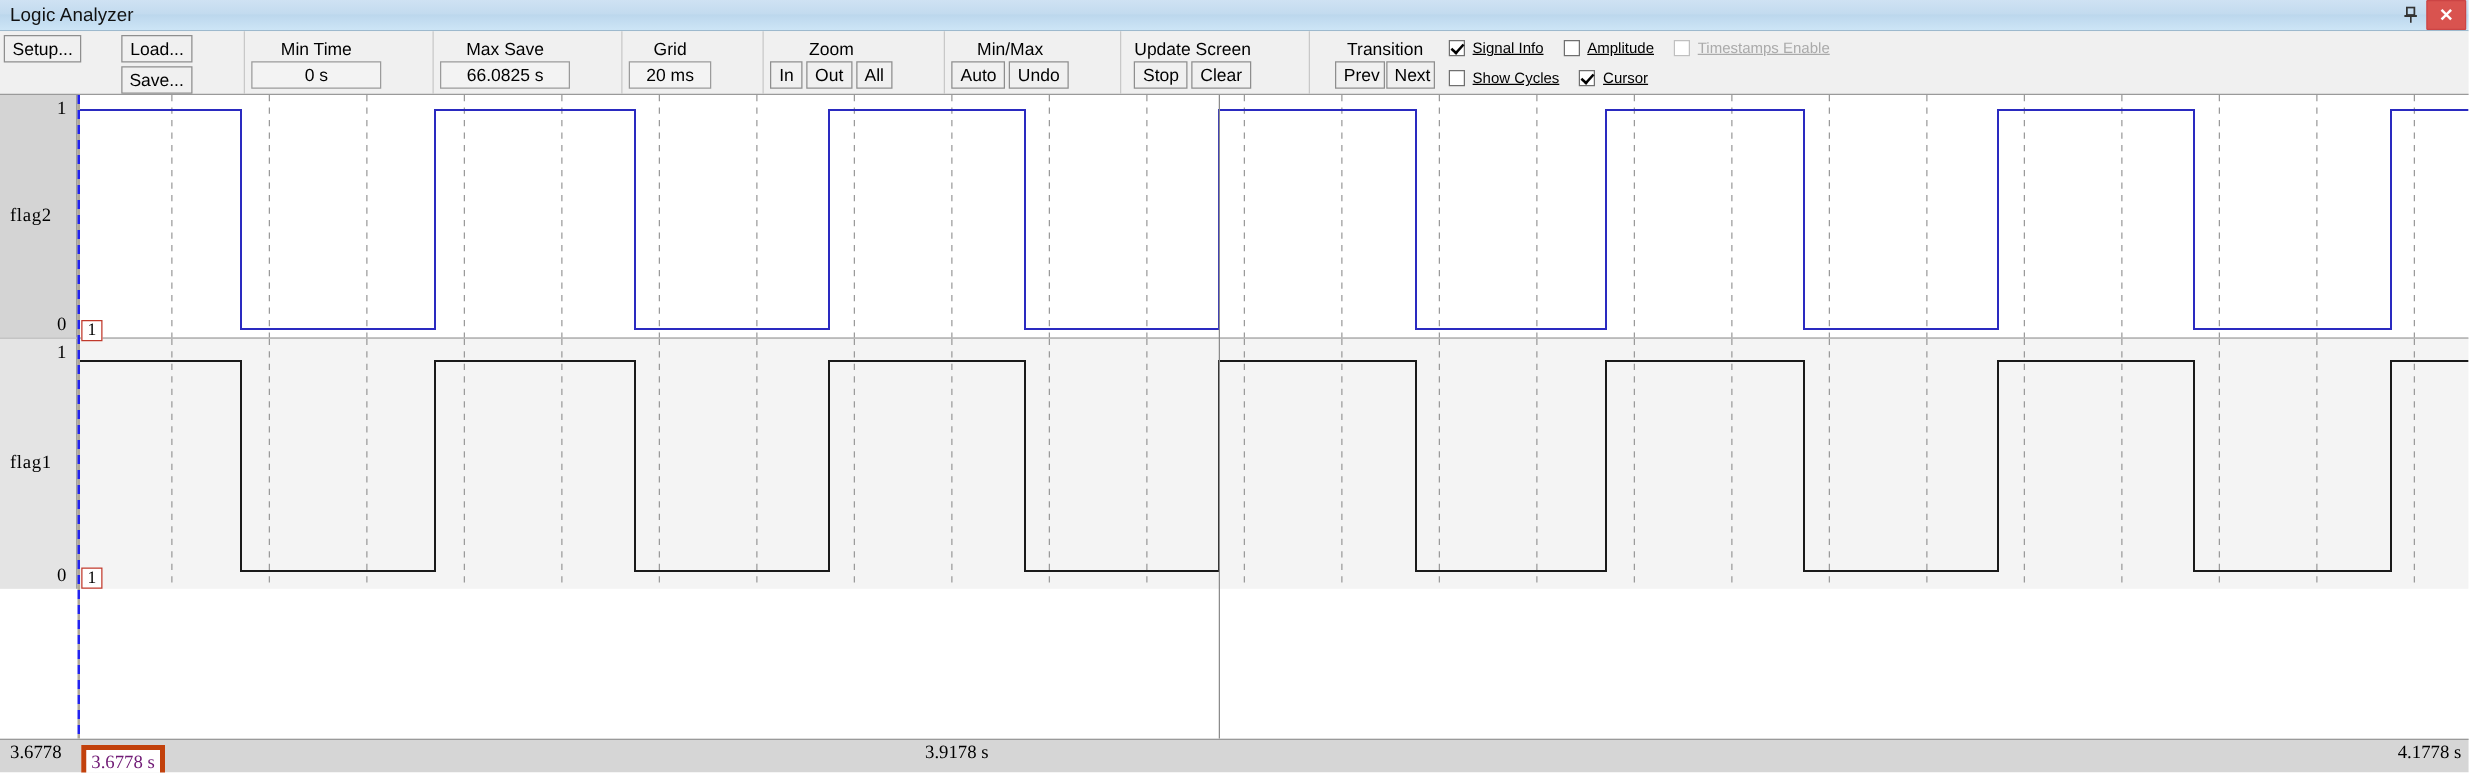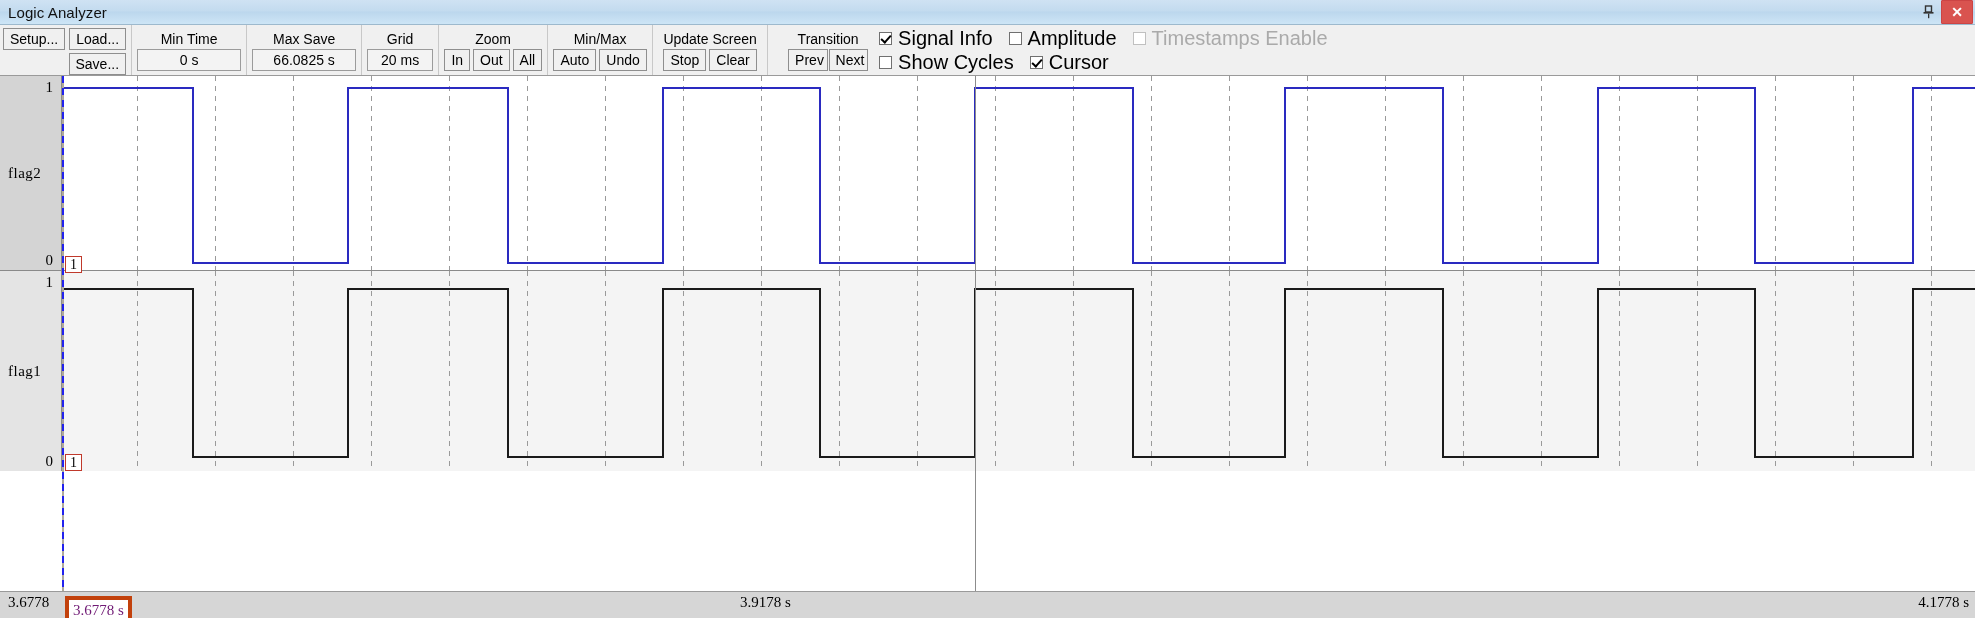--- a/index.html
+++ b/index.html
@@ -30,21 +30,21 @@
   }
 
   
   .toolbar{
     flex:0 0 50px;height:50px;background:#f0f0f0;
     border-bottom:1px solid #9a9a9a;
     display:flex;align-items:stretch;position:relative;
   }
   .tgroup{display:flex;flex-direction:column;justify-content:center;
     padding:0 5px;position:relative;}
-  .tgroup + .tgroup{border-left:1px solid #c8c8c8;}
+  .tgroup + .tgroup{border-left:1px solid #c8c8c8;margin-left:36px;}
   .tgroup.nosep{border-left:none;}
   .glabel{
     font-size:14px;color:#000;text-align:center;height:20px;line-height:20px;
     white-space:nowrap;
   }
   .growbtns{display:flex;gap:3px;justify-content:center;height:22px;}
   .btn{
     border:1px solid #8e8e8e;background:#f0f0f0;
     font-family:"Liberation Sans",sans-serif;font-size:14px;color:#000;
     height:22px;line-height:20px;padding:0 6px;text-align:right;
@@ -64,21 +64,21 @@
   .cbitem.disabled{cursor:default;}
   .cbox{
     width:13px;height:13px;border:1px solid #707070;background:#fff;
     margin-right:6px;box-sizing:border-box;position:relative;flex:0 0 13px;
   }
   .cbox.checked:after{
     content:"";position:absolute;left:3px;top:0px;width:4px;height:8px;
     border:solid #000;border-width:0 2px 2px 0;transform:rotate(42deg);
   }
   .cbox.dis{border-color:#c0c0c0;background:#fff;}
-  .cblabel{font-size:20px;color:#000;}
+  .cblabel{font-size:12px;color:#000;text-decoration:underline;}
   .cblabel.gray{color:#aaaaaa;}
 
   
   .wavearea{flex:1 1 auto;position:relative;overflow:hidden;background:#fff;}
   .lane{position:relative;width:1975px;box-sizing:border-box;}
   .lane-gutter{
     position:absolute;left:0;top:0;width:62px;height:100%;
     border-right:1px solid #8a8a8a;box-sizing:border-box;
   }
   .lane1 .lane-gutter{background:#d4d4d4;}
@@ -142,21 +142,21 @@
         <span>✕</span>
       </div>
     </div>
   </div>
 
   <div class="toolbar">
 
     <div class="tgroup stack2 nosep" style="padding-left:3px;">
       <div style="display:flex;gap:4px;">
         <div class="btn" style="min-width:52px;">Setup...</div>
-        <div class="btn" style="min-width:52px;">Load...</div>
+        <div class="btn" style="min-width:52px;margin-left:28px;">Load...</div>
       </div>
       <div style="display:flex;gap:4px;justify-content:flex-end;">
         <div class="btn" style="min-width:52px;">Save...</div>
       </div>
     </div>
 
     <div class="tgroup" style="width:104px;">
       <div class="glabel">Min Time</div>
       <div class="field">0 s</div>
     </div>

